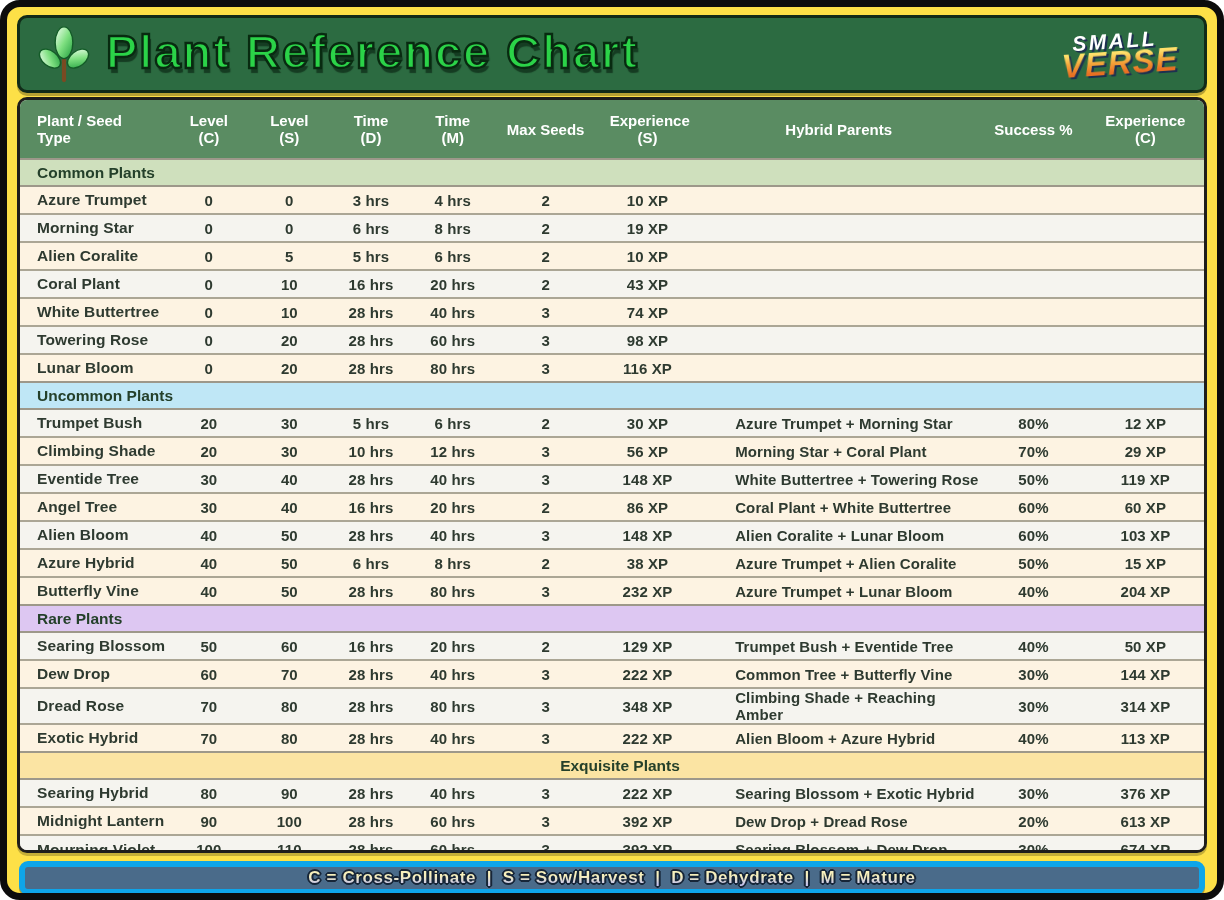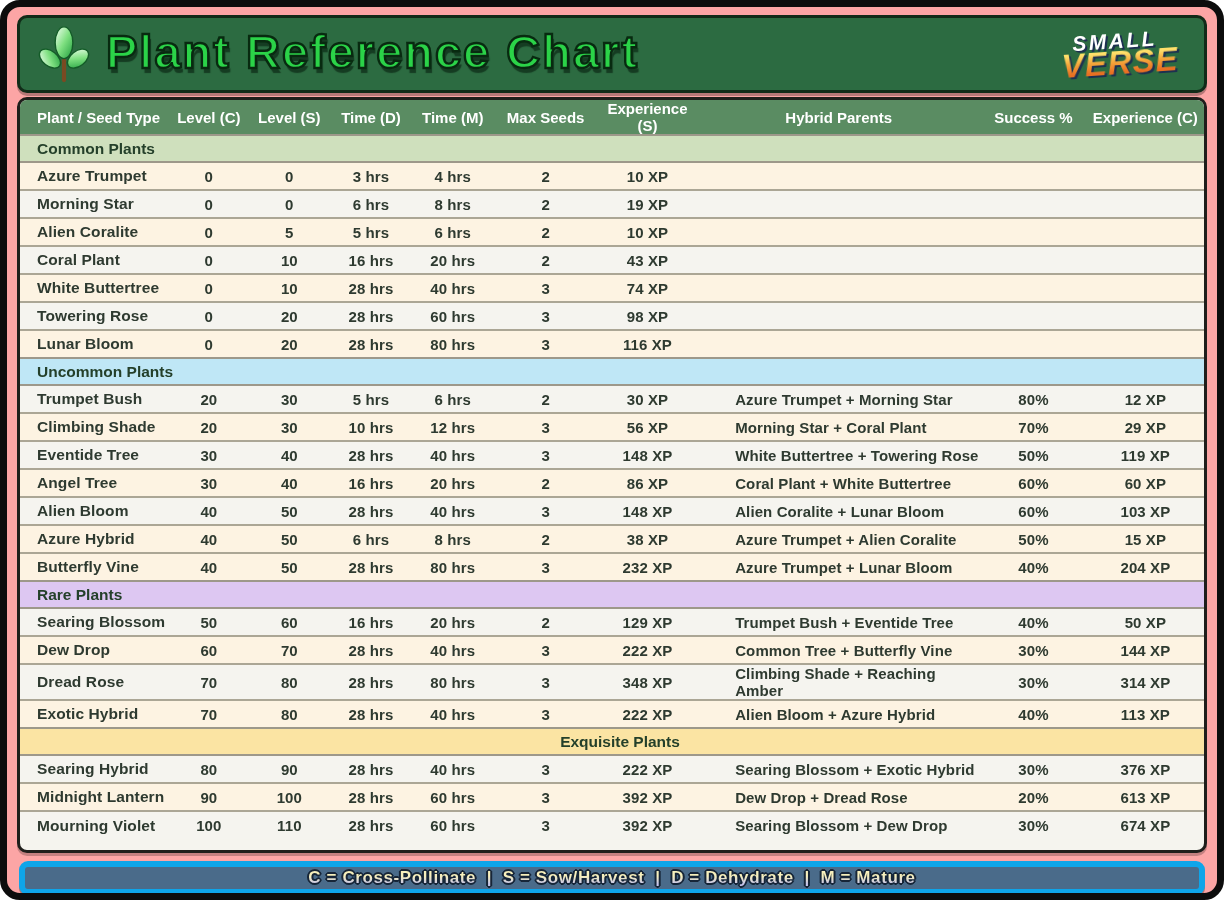--- a/index.html
+++ b/index.html
@@ -1,19 +1,19 @@
 <!DOCTYPE html>
 <html><head>
 <meta charset="utf-8">
 <style>
   html, body { margin:0; padding:0; background:#ffffff; width:1224px; height:900px; }
   * { box-sizing:border-box; }
   .frame {
     position:relative; width:1224px; height:900px;
-    background:#fca5a5; border:7px solid #0c0c0c; border-radius:20px; overflow:hidden;
+    background:#fde047; border:7px solid #0c0c0c; border-radius:20px; overflow:hidden;
     font-family:"Liberation Sans", sans-serif;
   }
   
   .header-bar {
     position:absolute; left:10px; right:10px; top:8px; height:78px;
     background:#2c6b41; border:3px solid #112b18; border-radius:10px;
     display:flex; align-items:center; padding:0 16px;
     box-shadow:0 3px 0 rgba(0,0,0,0.28);
   }
   .leaf-wrap { flex:0 0 auto; margin-top:2px; }
@@ -39,21 +39,21 @@
   .table-frame {
     position:absolute; left:10px; right:10px; top:90px; height:756px;
     border:3px solid #1f1e1b; border-radius:10px; overflow:hidden;
     background:#f5f4ee; box-shadow:0 3px 0 rgba(0,0,0,0.22);
   }
   table { width:100%; border-collapse:collapse; table-layout:fixed; }
   col.c0{width:12.6%} col.c1{width:6.7%} col.c2{width:6.9%} col.c3{width:6.9%} col.c4{width:6.9%}
   col.c5{width:8.8%} col.c6{width:8.4%} col.c7{width:23.9%} col.c8{width:9.0%} col.c9{width:9.9%}
   thead th {
     background:#5a8c62; color:#ffffff; height:31px;
-    font-size:15px; font-weight:bold; text-align:center; padding:0;
+    font-size:15px; font-weight:bold; text-align:center; padding:12px;
   }
   thead th.col-0 { text-align:left; padding-left:17px; }
   tr.section-row td {
     height:27px; font-size:15.5px; font-weight:bold; color:#24402a;
     text-align:left; padding-left:17px;
     border-top:2px solid #9d988a; border-bottom:2px solid #9d988a;
   }
   tr.data-row td {
     height:28px; font-size:15px; font-weight:bold; color:#2e3a30;
     text-align:center; padding:0; border-top:2px solid #aba695;

